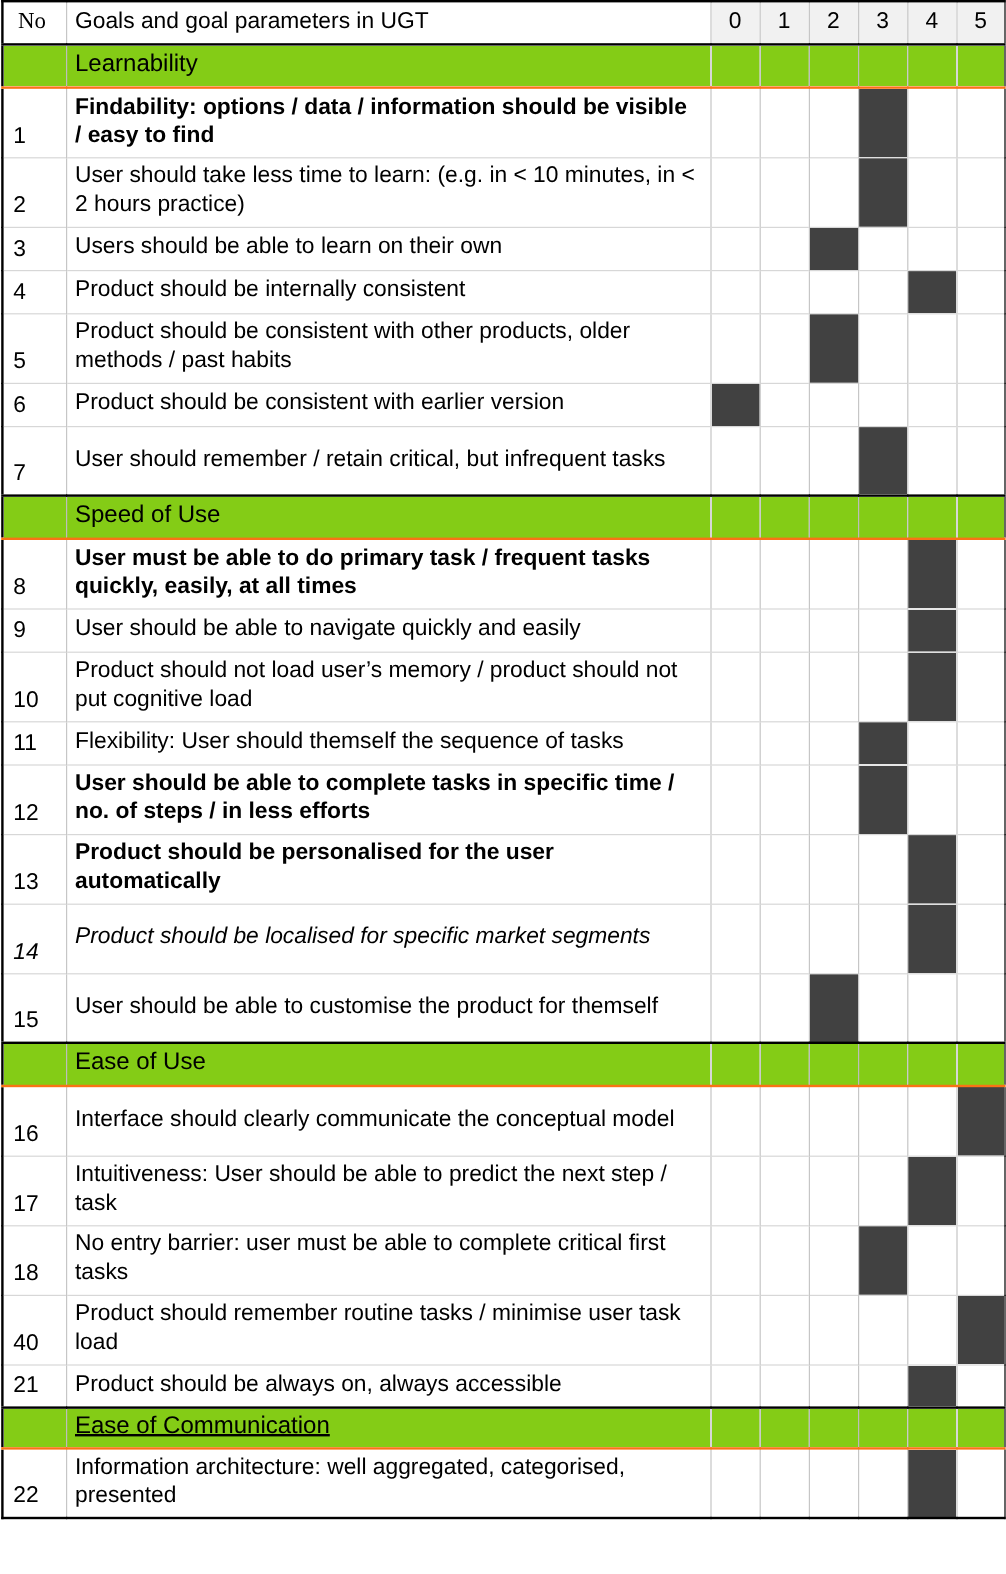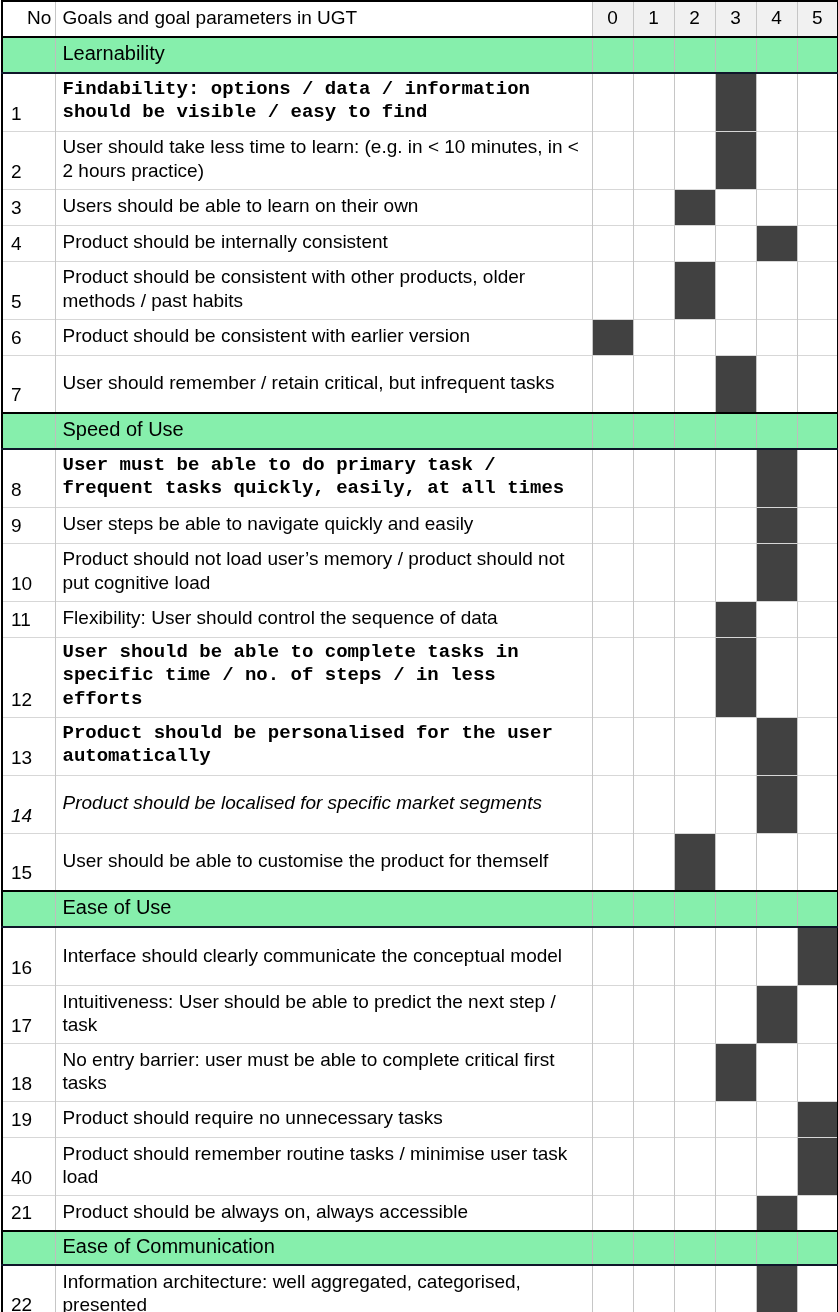--- a/index.html
+++ b/index.html
@@ -30,54 +30,55 @@
   
   col.c-no     { width: 53px;  }
   col.c-goal   { width: 537px; }
   col.c-rate   { width: 41px;  }
 
   
   tr.header-row { height: 36px; }
   tr.header-row td { font-size: 19px; }
   td.no-header {
     vertical-align: middle;
-    padding: 2px 2px 4px 24px;
+    padding: 2px 2px 4px 12px;
+    font-family: Liberation Serif, serif;
   }
   td.goal-header {
     vertical-align: middle;
     padding: 2px 8px 4px 7px;
     border-left: 1px solid #c6c6c6;
     margin-top: 20px;
   }
   td.rating-header {
     text-align: center;
     vertical-align: middle;
     background: #f1f1f1;
     border-left: 1px solid #c6c6c6;
     padding-bottom: 3px;
   }
 
   
   tr.section-row {
-    background: #86efac;
+    background: #84cc16;
     border-top: 2px solid #000000;
-    border-bottom: 2px solid #0f172a;
+    border-bottom: 2px solid #f97316;
     margin-top: 15px;
   }
   tr.section-row td { border-left: 1px solid #bdbdbd; }
   tr.section-row td.no-cell { border-left: none; }
   tr.section-row td.goal-cell {
     font-size: 20px;
     vertical-align: middle;
     padding: 2px 8px 5px 7px;
   }
 
   
   tr.data-row { border-top: 1px solid #d7d7d7; }
-  tr.data-row.bold td.goal-cell { font-weight: bold; font-family: Liberation Mono, monospace; }
+  tr.data-row.bold td.goal-cell { font-weight: bold; }
   td.no-cell {
     vertical-align: bottom;
     padding: 2px 2px 6px 8px;
     font-size: 19px;
   }
   td.goal-cell {
     vertical-align: middle;
     padding: 3px 10px 5px 7px;
     font-size: 19px;
     line-height: 1.25;
@@ -213,41 +214,41 @@
           <td class="goal-cell">User must be able to do primary task / frequent tasks quickly, easily, at all times</td>
           <td class="rating-cell"></td>
           <td class="rating-cell"></td>
           <td class="rating-cell"></td>
           <td class="rating-cell"></td>
           <td class="rating-cell filled"></td>
           <td class="rating-cell"></td>
         </tr>
         <tr class="data-row" style="height: 36px;">
           <td class="no-cell">9</td>
-          <td class="goal-cell">User steps be able to navigate quickly and easily</td>
+          <td class="goal-cell">User should be able to navigate quickly and easily</td>
           <td class="rating-cell"></td>
           <td class="rating-cell"></td>
           <td class="rating-cell"></td>
           <td class="rating-cell"></td>
           <td class="rating-cell filled"></td>
           <td class="rating-cell"></td>
         </tr>
         <tr class="data-row" style="height: 58px;">
           <td class="no-cell">10</td>
           <td class="goal-cell">Product should not load user’s memory / product should not put cognitive load</td>
           <td class="rating-cell"></td>
           <td class="rating-cell"></td>
           <td class="rating-cell"></td>
           <td class="rating-cell"></td>
           <td class="rating-cell filled"></td>
           <td class="rating-cell"></td>
         </tr>
         <tr class="data-row" style="height: 36px;">
           <td class="no-cell">11</td>
-          <td class="goal-cell">Flexibility: User should control the sequence of data</td>
+          <td class="goal-cell">Flexibility: User should themself the sequence of tasks</td>
           <td class="rating-cell"></td>
           <td class="rating-cell"></td>
           <td class="rating-cell"></td>
           <td class="rating-cell filled"></td>
           <td class="rating-cell"></td>
           <td class="rating-cell"></td>
         </tr>
         <tr class="data-row bold" style="height: 58px;">
           <td class="no-cell">12</td>
           <td class="goal-cell">User should be able to complete tasks in specific time / no. of steps / in less efforts</td>
@@ -321,51 +322,41 @@
         <tr class="data-row" style="height: 58px;">
           <td class="no-cell">18</td>
           <td class="goal-cell">No entry barrier: user must be able to complete critical first tasks</td>
           <td class="rating-cell"></td>
           <td class="rating-cell"></td>
           <td class="rating-cell"></td>
           <td class="rating-cell filled"></td>
           <td class="rating-cell"></td>
           <td class="rating-cell"></td>
         </tr>
-        <tr class="data-row" style="height: 36px;">
-          <td class="no-cell">19</td>
-          <td class="goal-cell">Product should require no unnecessary tasks</td>
-          <td class="rating-cell"></td>
-          <td class="rating-cell"></td>
-          <td class="rating-cell"></td>
-          <td class="rating-cell"></td>
-          <td class="rating-cell"></td>
-          <td class="rating-cell filled"></td>
-        </tr>
         <tr class="data-row" style="height: 58px;">
           <td class="no-cell">40</td>
           <td class="goal-cell">Product should remember routine tasks / minimise user task load</td>
           <td class="rating-cell"></td>
           <td class="rating-cell"></td>
           <td class="rating-cell"></td>
           <td class="rating-cell"></td>
           <td class="rating-cell"></td>
           <td class="rating-cell filled"></td>
         </tr>
         <tr class="data-row" style="height: 36px;">
           <td class="no-cell">21</td>
           <td class="goal-cell">Product should be always on, always accessible</td>
           <td class="rating-cell"></td>
           <td class="rating-cell"></td>
           <td class="rating-cell"></td>
           <td class="rating-cell"></td>
           <td class="rating-cell filled"></td>
           <td class="rating-cell"></td>
         </tr>
-        <tr class="section-row" style="height: 20px;">
+        <tr class="section-row" style="height: 20px; text-decoration: underline;">
           <td class="no-cell"></td>
           <td class="goal-cell">Ease of Communication</td>
           <td class="rating-cell"></td>
           <td class="rating-cell"></td>
           <td class="rating-cell"></td>
           <td class="rating-cell"></td>
           <td class="rating-cell"></td>
           <td class="rating-cell"></td>
         </tr>
         <tr class="data-row" style="height: 58px;">

